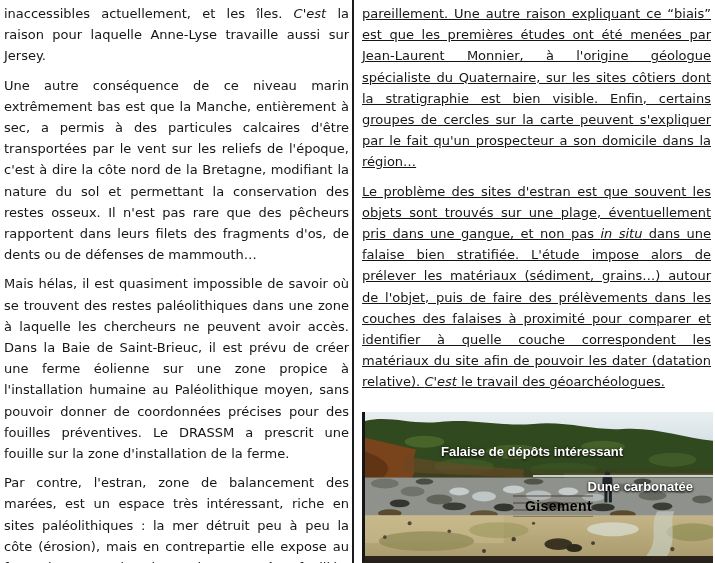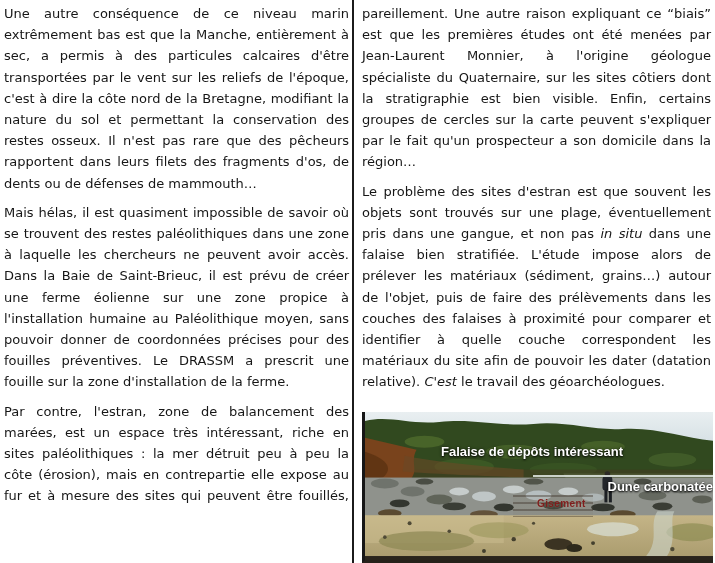--- a/index.html
+++ b/index.html
@@ -2,21 +2,21 @@
 <html><head>
 <meta charset="utf-8">
 <style>
   html,body { margin:0; padding:0; background:#ffffff; }
   .page {
     position:relative; width:715px; height:563px; overflow:hidden;
     background:#ffffff; font-family:"DejaVu Sans", sans-serif; color:#141414;
   }
   .col { position:absolute; top:3px; }
   .col-left  { left:4px;   width:345px; }
-  .col-right { left:362px; width:349px; }
+  .col-right { left:362px; width:349px;text-decoration:underline; }
   .col p {
     margin:0 0 8px 0; font-size:13px; line-height:21.2px;
     text-align:justify; color:#161616;
   }
   .col p.cont { text-align-last:justify; }
   .col p em { font-style:italic; }
   .divider { position:absolute; left:352px; top:0; width:2px; height:563px; background:#1b1b1b; }
 
   
   .photo {
@@ -24,45 +24,45 @@
     border-left:3px solid #161616; border-bottom:3px solid #26211a;
     box-sizing:border-box; overflow:hidden; background:#bcae7e;
   }
   .photo svg { display:block; width:100%; height:100%; }
   .ph-label {
     position:absolute; font-family:"Liberation Sans", sans-serif;
     font-weight:bold; font-size:13px; color:#ffffff; white-space:nowrap;
     text-shadow:0 1px 2px rgba(0,0,0,.95), 0 0 3px rgba(0,0,0,.55);
   }
   .ph-label-falaise { left:76px; top:32px; }
-  .ph-label-dune    { right:0; top:67px; }
+  .ph-label-dune    { right:20px; top:67px; }
   .ph-line-dune {
     position:absolute; left:168px; right:0; top:63px; height:2px;
     background:rgba(228,234,230,.85);
   }
   .ph-smudge {
     position:absolute; left:148px; top:83px; width:80px; height:22px;
     background:repeating-linear-gradient(to bottom,
       rgba(55,42,30,.5) 0 2px, rgba(120,110,90,.12) 2px 7px);
     filter:blur(.4px); opacity:.8;
   }
   .ph-label-gisement {
     position:absolute; left:160px; top:86px;
-    font-family:"Liberation Sans", sans-serif; font-weight:bold; font-size:10px;
-    color:#7f1d1d; letter-spacing:.4px; white-space:nowrap;
+    font-family:"Liberation Sans", sans-serif; font-weight:bold; font-size:14px;
+    color:#000000; letter-spacing:.4px; white-space:nowrap;
     text-shadow:0 0 2px rgba(205,195,165,.45);
-    margin-left:12px;
   }
 </style>
 </head>
 <body>
 
 <div class="page">
 
   <div class="col col-left">
+    <p><span>inaccessibles actuellement, et les îles. </span><em>C'est</em><span> la raison pour laquelle Anne-Lyse travaille aussi sur Jersey.</span></p>
     <p><span>Une autre conséquence de ce niveau marin extrêmement bas est que la Manche, entièrement à sec, a permis à des particules calcaires d'être transportées par le vent sur les reliefs de l'époque, c'est à dire la côte nord de la Bretagne, modifiant la nature du sol et permettant la conservation des restes osseux. Il n'est pas rare que des pêcheurs rapportent dans leurs filets des fragments d'os, de dents ou de défenses de mammouth…</span></p>
     <p><span>Mais hélas, il est quasiment impossible de savoir où se trouvent des restes paléolithiques dans une zone à laquelle les chercheurs ne peuvent avoir accès. Dans la Baie de Saint-Brieuc, il est prévu de créer une ferme éolienne sur une zone propice à l'installation humaine au Paléolithique moyen, sans pouvoir donner de coordonnées précises pour des fouilles préventives. Le DRASSM a prescrit une fouille sur la zone d'installation de la ferme.</span></p>
     <p class="cont"><span>Par contre, l'estran, zone de balancement des marées, est un espace très intéressant, riche en sites paléolithiques : la mer détruit peu à peu la côte (érosion), mais en contrepartie elle expose au fur et à mesure des sites qui peuvent être fouillés,</span></p>
   </div>
 
   <div class="divider"></div>
 
   <div class="col col-right">
     <p><span>pareillement. Une autre raison expliquant ce “biais” est que les premières études ont été menées par Jean-Laurent Monnier, à l'origine géologue spécialiste du Quaternaire, sur les sites côtiers dont la stratigraphie est bien visible. Enfin, certains groupes de cercles sur la carte peuvent s'expliquer par le fait qu'un prospecteur a son domicile dans la région…</span></p>
     <p><span>Le problème des sites d'estran est que souvent les objets sont trouvés sur une plage, éventuellement pris dans une gangue, et non pas </span><em>in situ</em><span> dans une falaise bien stratifiée. L'étude impose alors de prélever les matériaux (sédiment, grains…) autour de l'objet, puis de faire des prélèvements dans les couches des falaises à proximité pour comparer et identifier à quelle couche correspondent les matériaux du site afin de pouvoir les dater (datation relative). </span><em>C'est</em><span> le travail des géoarchéologues.</span></p>

